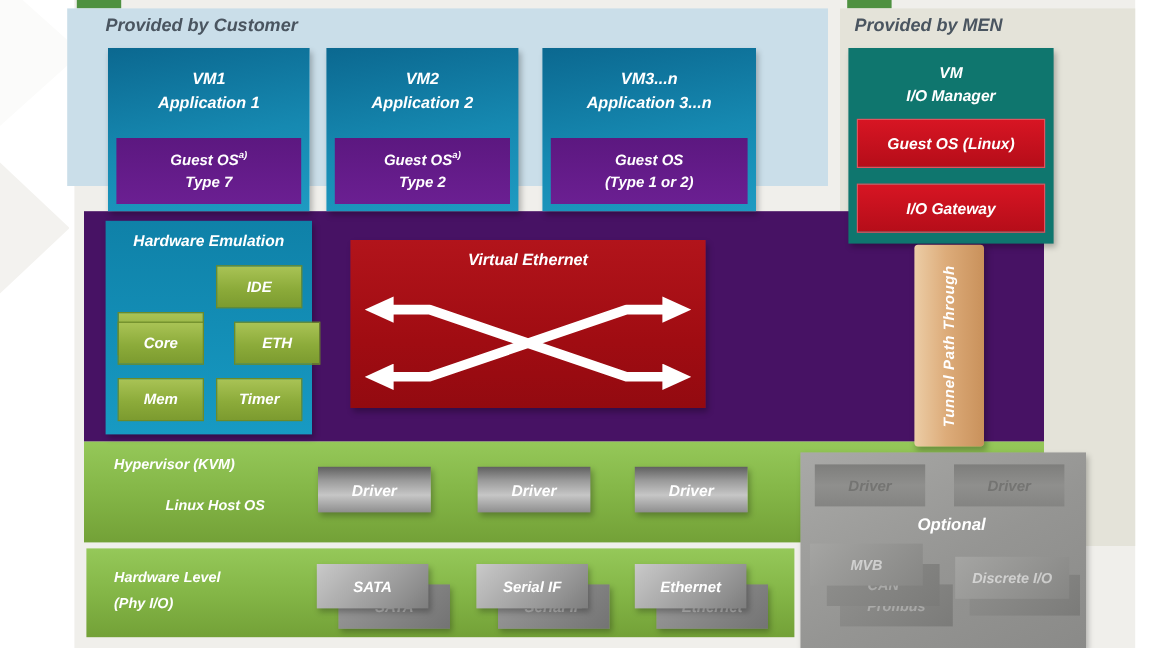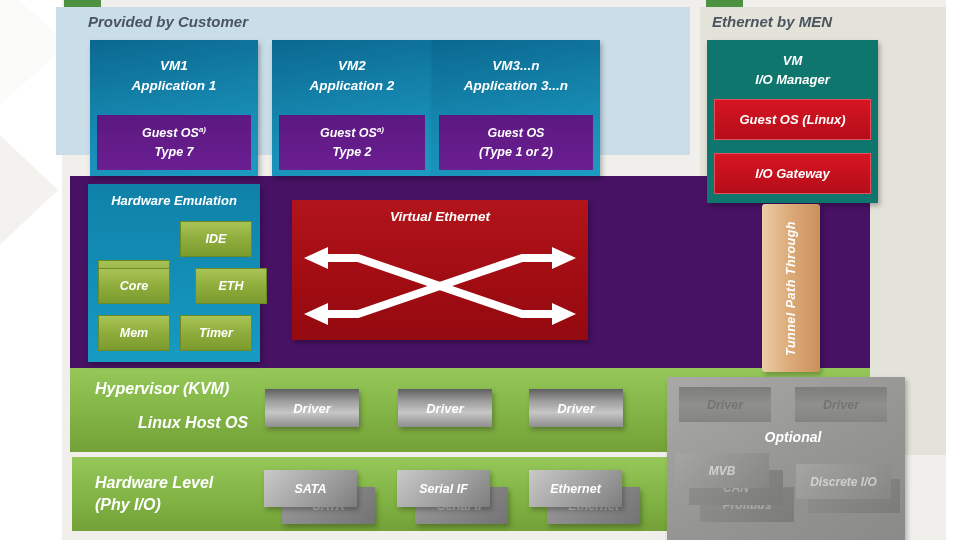--- a/index.html
+++ b/index.html
@@ -60,22 +60,22 @@
   .veth-svg { position:absolute; left:8px; top:40px; }
 
   
   .tunnel { left:762px; top:204px; width:58px; height:168px; border-radius:3px;
             background:linear-gradient(90deg,#eccda6 0%,#ddac7a 45%,#c9915b 100%); z-index:4; }
   .vtext { writing-mode:vertical-rl; transform:rotate(180deg); font-size:12.5px; letter-spacing:.5px; }
 
   
   .band { background:linear-gradient(180deg,#95c859 0%,#84b647 50%,#73a137 100%); }
   .band-hyp { left:70px; top:368px; width:800px; height:84px; }
-  .band-hw { left:72px; top:457px; width:590px; height:74px;padding-left:15px; }
-  .band-lbl { position:absolute; font-size:16px; white-space:nowrap; }
+  .band-hw { left:72px; top:457px; width:590px; height:74px; }
+  .band-lbl { position:absolute; font-size:12px; white-space:nowrap; }
 
   .drv { position:absolute; width:94px; height:38px;
          background:linear-gradient(180deg,#606060 0%,#9a9a9a 30%,#c6c6c6 62%,#8e8e8e 100%);
          font-size:13px; }
   .iface { position:absolute; width:93px; height:37px;
            background:linear-gradient(135deg,#c9c9c9 0%,#969696 70%,#7d7d7d 100%);
            font-size:12.5px; z-index:2; }
   .iface-back { position:absolute; width:93px; height:37px;
                 background:linear-gradient(135deg,#9b9b9b 0%,#737373 100%);
                 font-size:12.5px; z-index:1; }
@@ -104,21 +104,21 @@
   <div class="abs chev chev1"></div>
   <div class="abs chev chev2"></div>
   <div class="abs right-white"></div>
   <div class="abs top-tab" style="left:64px;"></div>
   <div class="abs top-tab" style="left:706px;"></div>
 
   <div class="abs panel-customer">
     <div class="panel-label hdr-lbl">Provided by Customer</div>
   </div>
   <div class="abs panel-men">
-    <div class="panel-label hdr-lbl" style="left:12px;">Ethernet by MEN</div>
+    <div class="panel-label hdr-lbl" style="left:12px;">Provided by MEN</div>
   </div>
 
   <div class="abs purple-panel"></div>
 
   <div class="abs vm-card shadow" style="left:90px; width:168px;">
     <div class="vm-title lbl">
       <span>VM1</span><br>
       <span>Application 1</span>
     </div>
     <div class="guest-os center lbl">
@@ -135,21 +135,21 @@
       <span>Application 2</span>
     </div>
     <div class="guest-os center lbl">
       <div>
         <span>Guest OS</span><sup>a)</sup><br>
         <span>Type 2</span>
       </div>
     </div>
   </div>
 
-  <div class="abs vm-card shadow" style="left:432px; width:168px;">
+  <div class="abs vm-card shadow" style="left:452px; width:142px;padding-left:36px;">
     <div class="vm-title lbl">
       <span>VM3...n</span><br>
       <span>Application 3...n</span>
     </div>
     <div class="guest-os center lbl">
       <div>
         <span>Guest OS</span><sup></sup><br>
         <span>(Type 1 or 2)</span>
       </div>
     </div>

